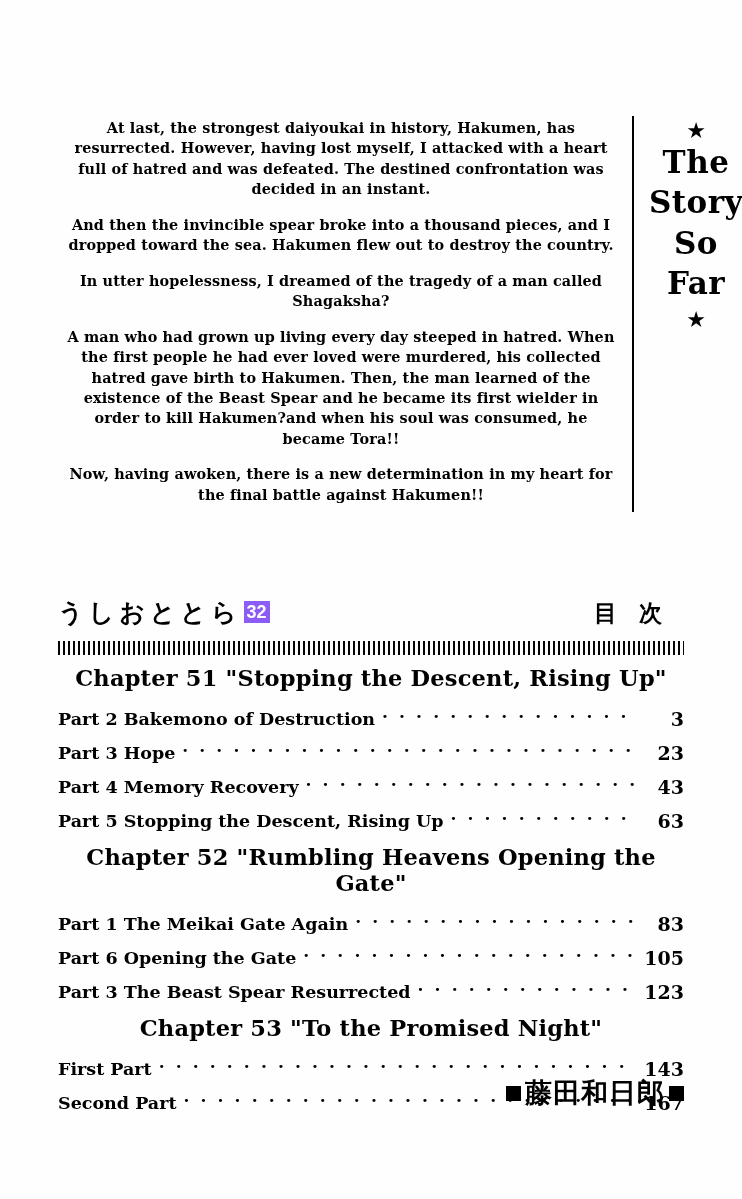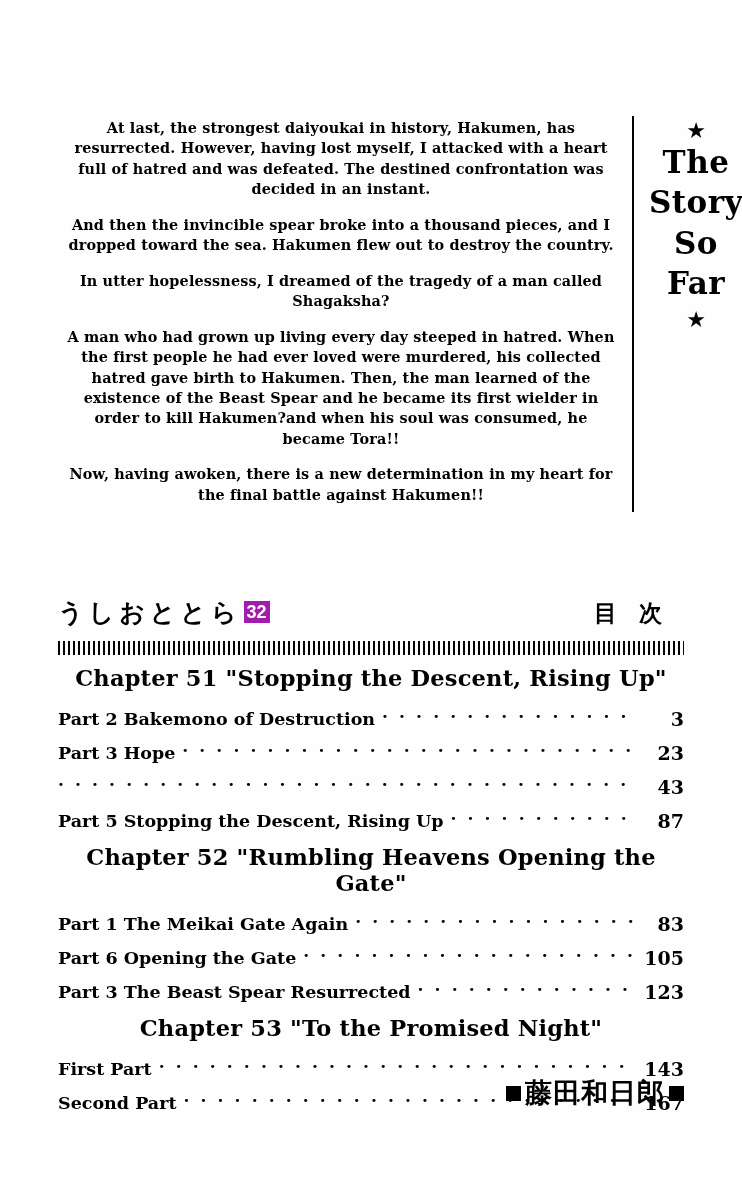--- a/index.html
+++ b/index.html
@@ -96,21 +96,21 @@
     top: 0;
     font-family: "DejaVu Sans", sans-serif;
     font-weight: bold;
     font-size: 25px;
     letter-spacing: 5px;
     color: #000;
     white-space: nowrap;
   }
   .vol-badge {
     display: inline-block;
-    background: #a21caf;
+    background: #8b5cf6;
     color: #fff;
     font-family: "Liberation Sans", sans-serif;
     font-weight: bold;
     font-size: 18px;
     letter-spacing: 0;
     padding: 1px 3px 0 3px;
     vertical-align: 3px;
     margin-left: 2px;
   }
   .mokuji {
@@ -258,28 +258,29 @@
       <span class="t-page">3</span>
     </div>
 
     <div class="toc-row">
       <span class="t-label">Part 3 Hope</span>
       <span class="t-dots">· · · · · · · · · · · · · · · · · · · · · · · · · · · · · · · · · · · · · · · · · · · · · · · · · · · ·</span>
       <span class="t-page">23</span>
     </div>
 
     <div class="toc-row">
+      <span class="t-label">Part 4 Memory Recovery</span>
       <span class="t-dots">· · · · · · · · · · · · · · · · · · · · · · · · · · · · · · · · · · · · · · · · · · · · · · · · · · · ·</span>
       <span class="t-page">43</span>
     </div>
 
     <div class="toc-row">
       <span class="t-label">Part 5 Stopping the Descent, Rising Up</span>
       <span class="t-dots">· · · · · · · · · · · · · · · · · · · · · · · · · · · · · · · · · · · · · · · · · · · · · · · · · · · ·</span>
-      <span class="t-page">87</span>
+      <span class="t-page">63</span>
     </div>
 
     <div class="chapter-head">Chapter 52 "Rumbling Heavens Opening the Gate"</div>
 
     <div class="toc-row">
       <span class="t-label">Part 1 The Meikai Gate Again</span>
       <span class="t-dots">· · · · · · · · · · · · · · · · · · · · · · · · · · · · · · · · · · · · · · · · · · · · · · · · · · · ·</span>
       <span class="t-page">83</span>
     </div>
 

